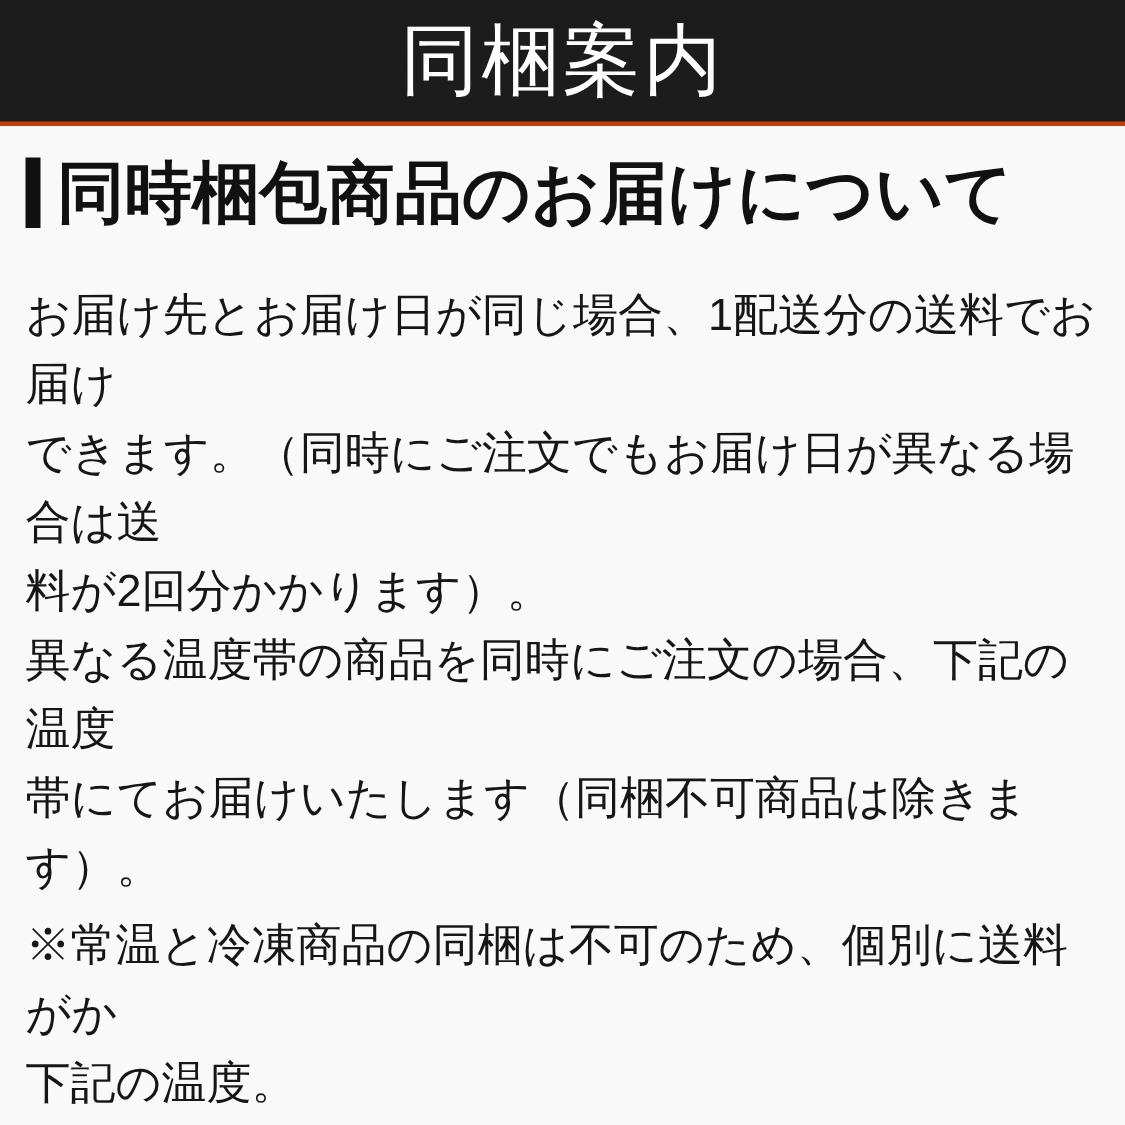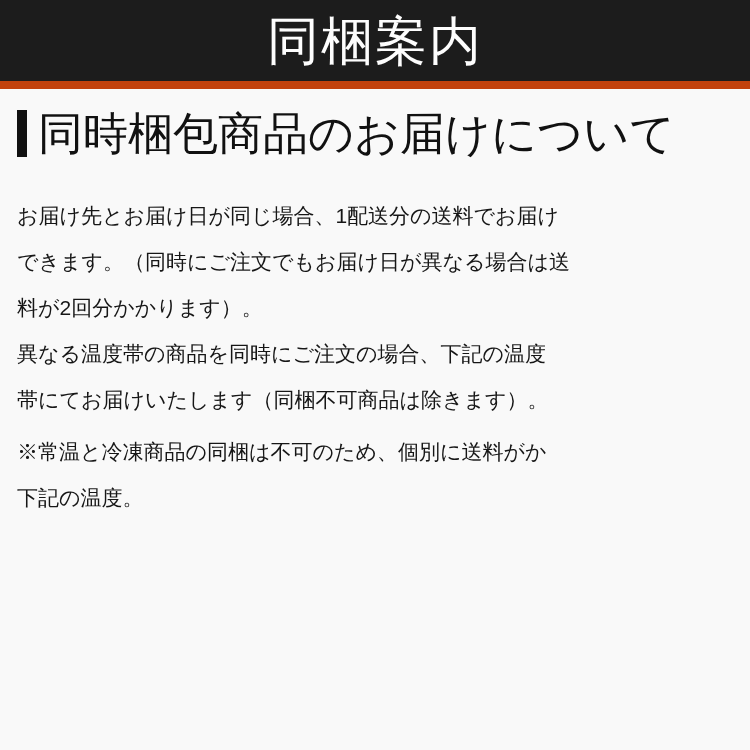--- a/index.html
+++ b/index.html
@@ -17,21 +17,21 @@
   .canvas {
     width: 750px;
     height: 750px;
     background: #f9f9f9;
     position: relative;
   }
   
   .titlebar {
     height: 81px;
     background: #1c1c1c;
-    border-bottom: 8px solid #c2410c;
+    border-bottom: 3px solid #c2410c;
     display: flex;
     align-items: center;
     justify-content: center;
   }
   .titlebar-text {
     margin: 0;
     color: #fdfdfd;
     font-size: 52px;
     font-weight: 400;
     letter-spacing: 2px;
@@ -39,35 +39,35 @@
   }
   
   .content {
     padding: 0 17px 0 17px;
   }
   .heading {
     display: flex;
     align-items: center;
     margin: 21px 0 0 0;
     font-size: 45px;
-    font-weight: 400;
+    font-weight: 700;
     color: #111;
     line-height: 1;
   }
   .heading-marker {
     display: inline-block;
     width: 10px;
     height: 47px;
     background: #111;
     margin-right: 11px;
     flex: 0 0 auto;
   }
   .bodytext {
     margin: 0;
-    font-size: 21px;
+    font-size: 30px;
     line-height: 46px;
     color: #161616;
     white-space: pre-line;
   }
   .intro {
     margin-top: 36px;
   }
   .note {
     margin-top: 6px;
   }

